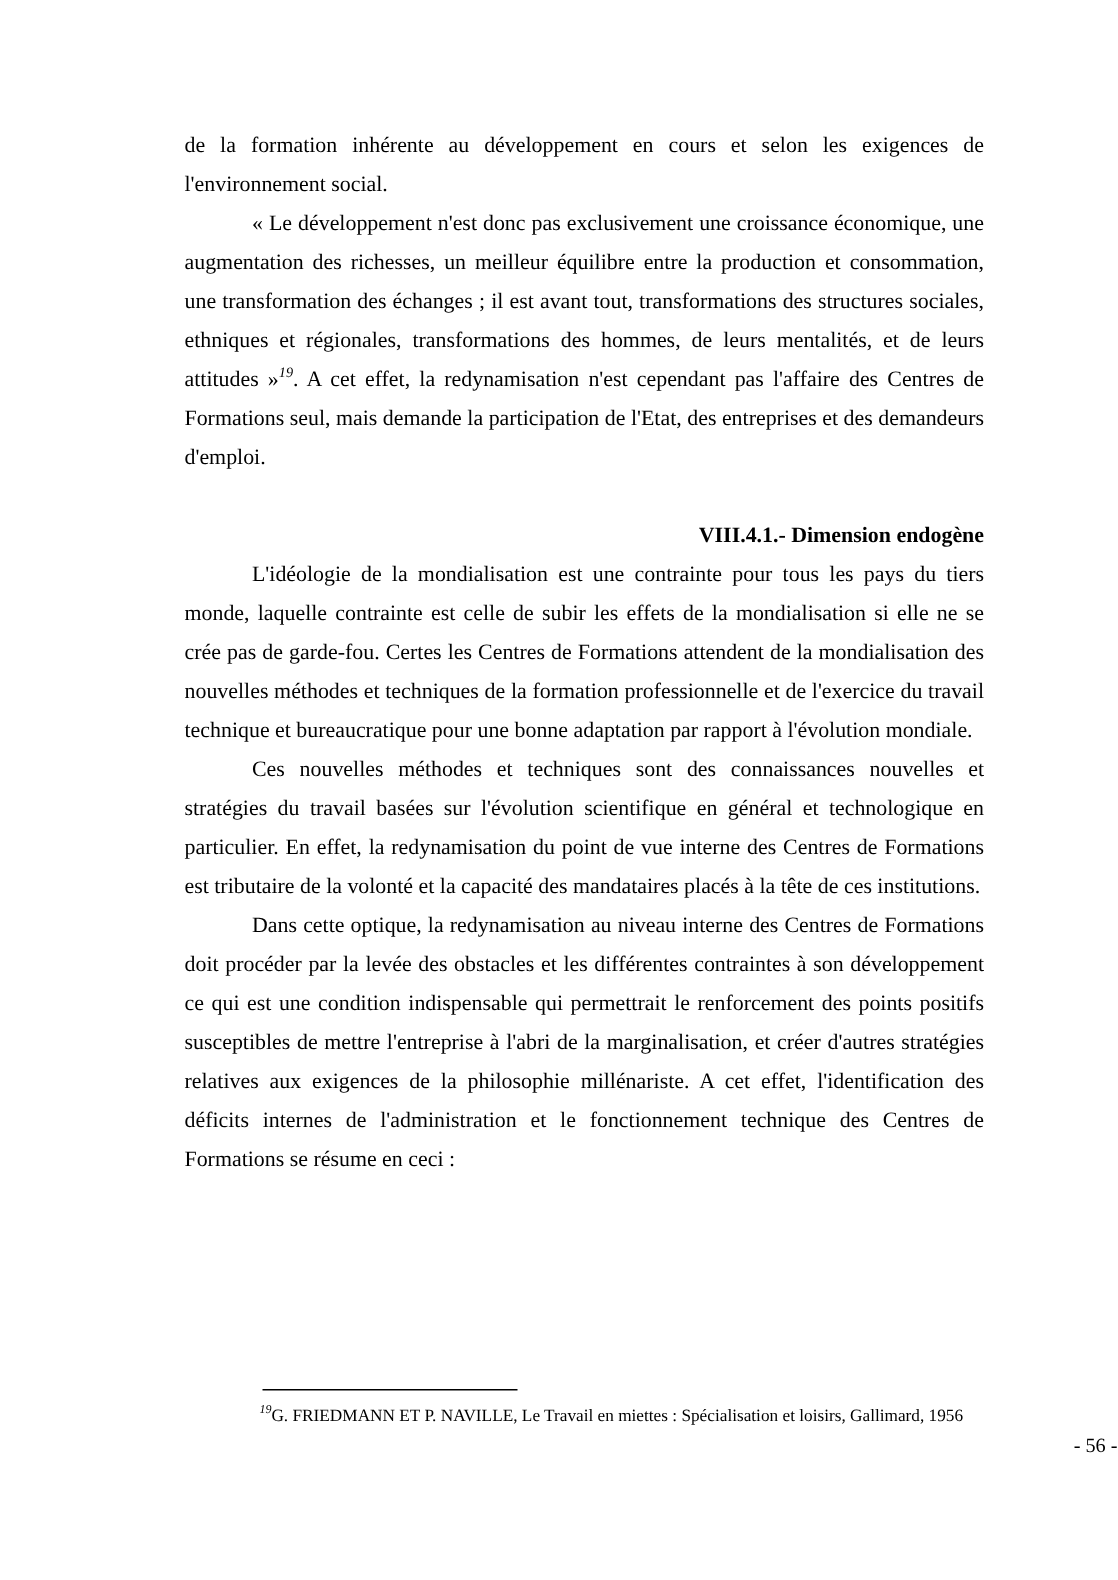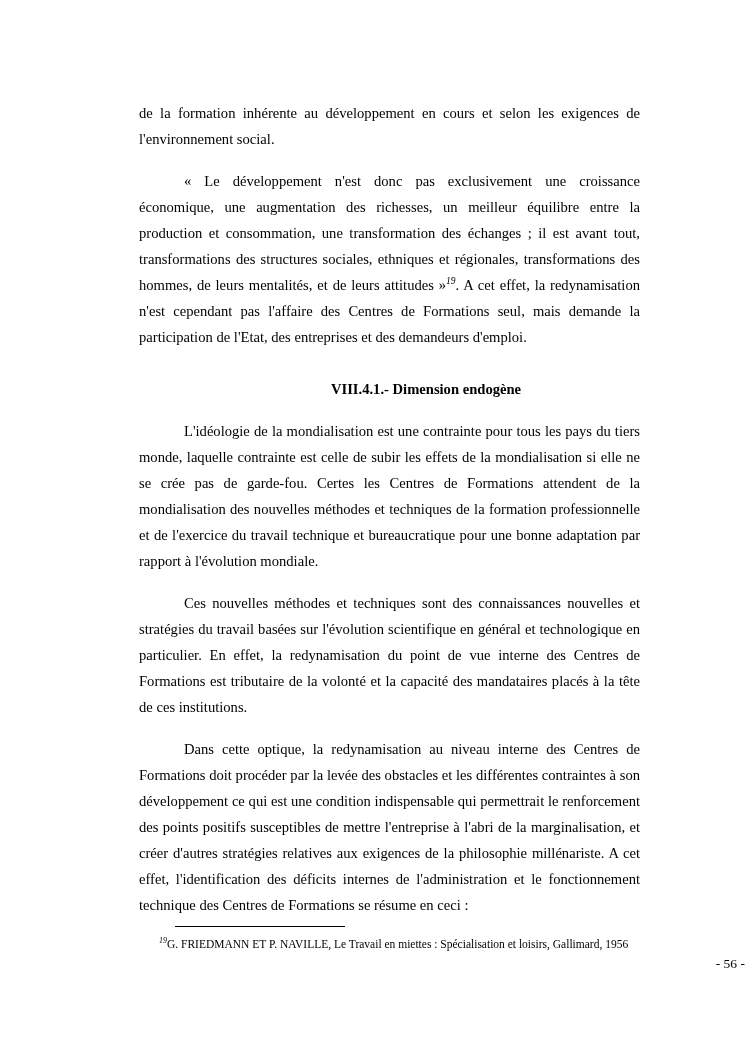--- a/index.html
+++ b/index.html
@@ -19,52 +19,52 @@
   }
   .content {
     position: absolute;
     left: 123px;
     top: 84px;
     width: 533px;
     font-size: 14.6px;
     line-height: 26px;
     text-align: justify;
   }
-  .content p { margin: 16px; }
+  .content p { margin: 0; }
   p.indent { text-indent: 45px; }
   .italic { }
   sup.ref {
     font-size: 9.5px;
     line-height: 0;
     vertical-align: super;
     font-style: italic;
   }
   p.heading {
     font-weight: bold;
     padding-left: 73px;
     margin-top: 26px;
     margin-bottom: 0;
-    text-align: center;
+    text-align: right;
   }
   .footnote-block {
     position: absolute;
     left: 123px;
     top: 926px;
     width: 533px;
   }
   .footnote-sep {
     width: 170px;
     margin-left: 52px;
     border-top: 1.5px solid #000000;
     margin-bottom: 10px;
   }
   .footnote-text {
     font-size: 11.5px;
     line-height: 14px;
-    text-align: left;
+    text-align: center;
     margin-left: 36px;
   }
   .footnote-text sup.ref { font-size: 8px; }
   .page-number {
     position: absolute;
     left: 0;
     right: 0;
     top: 956px;
     text-align: right;
     font-size: 13.5px;

